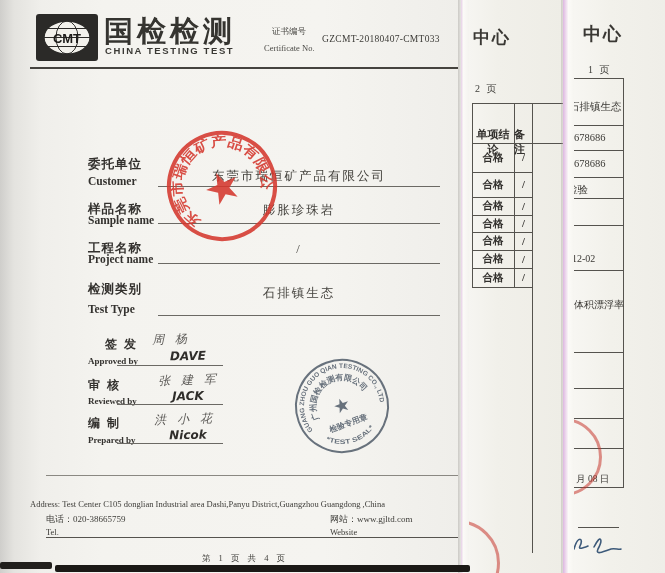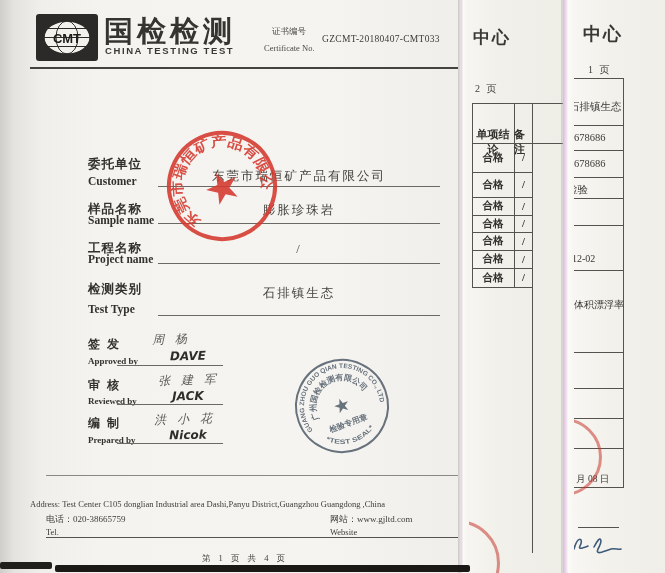--- a/index.html
+++ b/index.html
@@ -115,21 +115,21 @@
         <circle cx="58" cy="58" r="53" fill="none" stroke="#d5382e" stroke-width="4"></circle>
         <path id="cstampArc" d="M 25.2,80.9 A 40 40 0 1 1 90.8,80.9" fill="none"></path>
         <text font-family="Liberation Serif,serif" font-weight="bold" font-size="13.5" fill="#d5382e">
           <textPath href="#cstampArc" startOffset="0" textLength="186" lengthAdjust="spacingAndGlyphs">东莞市瑞恒矿产品有限公司</textPath>
         </text>
         <text x="58" y="74" text-anchor="middle" font-size="42" fill="#d5382e">★</text>
       </svg>
     </div>
 
     <div class="abs" style="left:88px;top:331px;width:180px;height:38px;">
-      <div class="abs s-cn" style="left:0;top:5px;">签  发</div>
+      <div class="abs s-cn" style="left:17px;top:5px;">签  发</div>
       <div class="abs s-hand-cn" style="left:64px;top:0;">周 杨</div>
       <div class="abs s-en" style="left:0;top:25px;">Approved by</div>
       <div class="abs s-hand-en" style="left:55px;top:18px;width:90px;">DAVE</div>
       <div class="abs s-line" style="left:29px;top:34px;width:106px;"></div>
     </div>
     <div class="abs" style="left:88px;top:371px;width:180px;height:38px;">
       <div class="abs s-cn" style="left:0;top:6px;">审  核</div>
       <div class="abs s-hand-cn" style="left:70px;top:1px;">张 建 军</div>
       <div class="abs s-en" style="left:0;top:25px;">Reviewed by</div>
       <div class="abs s-hand-en" style="left:55px;top:18px;width:90px;">JACK</div>

